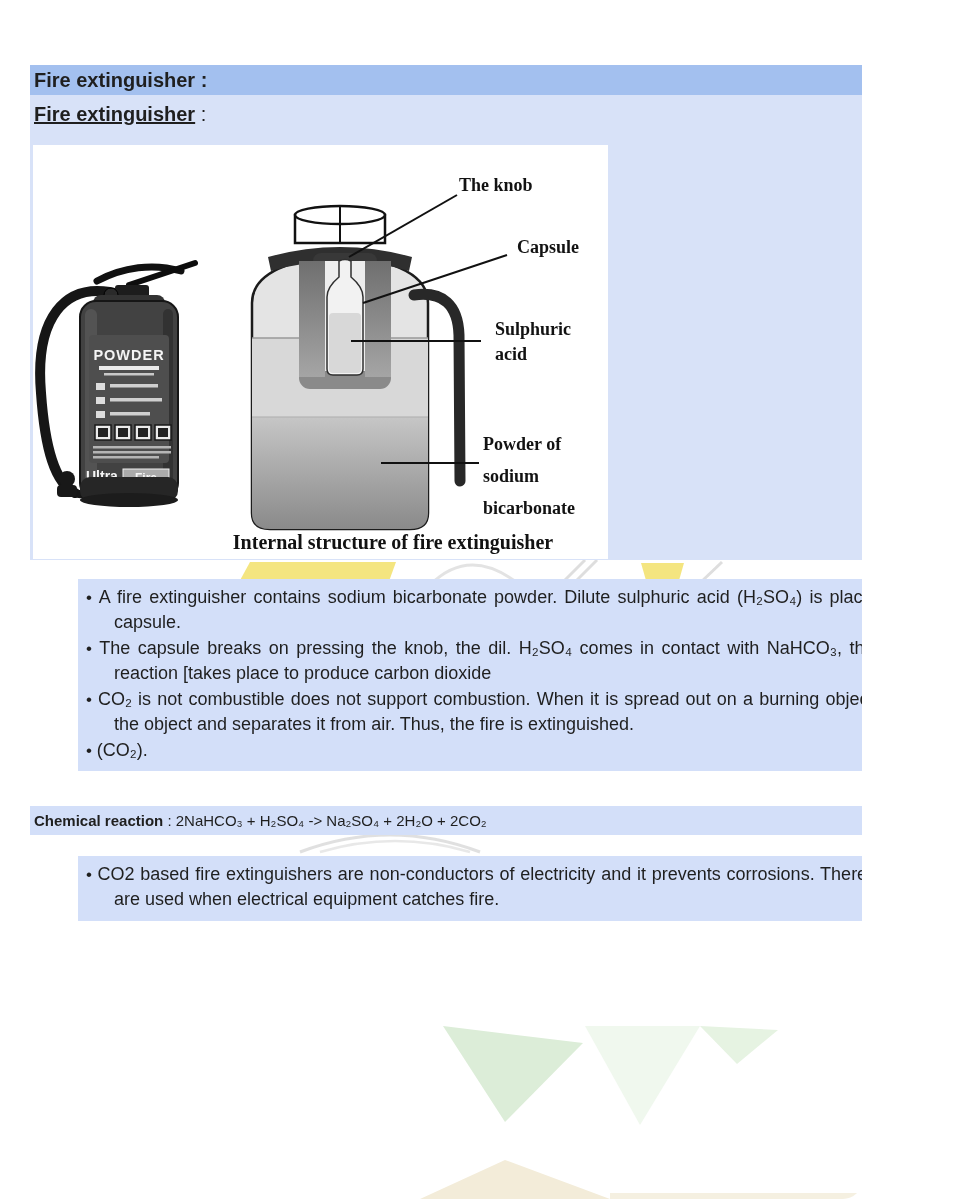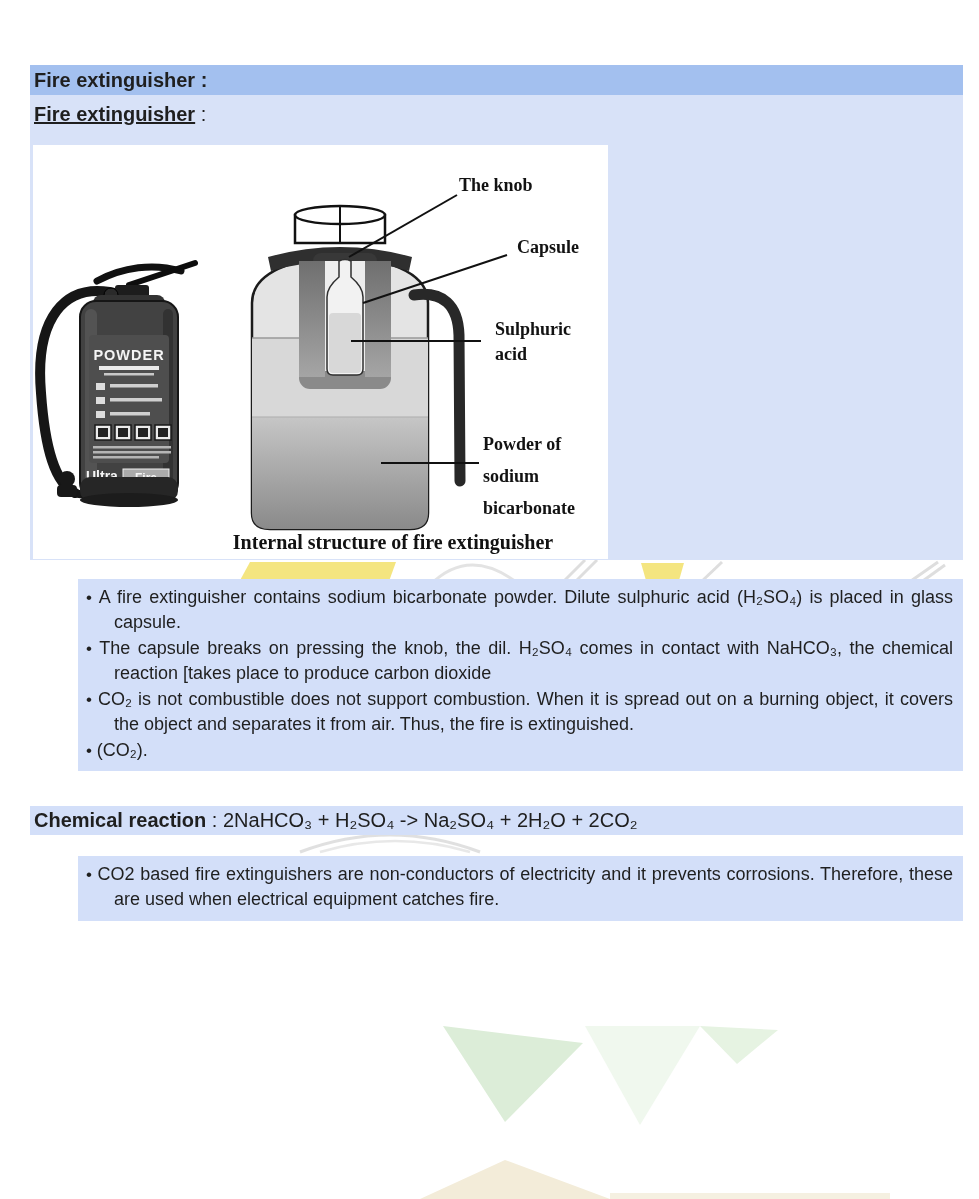--- a/index.html
+++ b/index.html
@@ -1,18 +1,18 @@
 <!DOCTYPE html>
 <html style="--header-bg: #a3c0ef; --band-bg: #d8e2f8; --block-bg: #d3dff9; --text: #1f1f1f; --highlight-yellow: #f2e06a; --watermark-green: #dcedd8;"><head>
 <meta charset="utf-8">
 <style>
   html,body{margin:0;padding:0;background:#ffffff;}
   .page{
-    position:relative;width:979px;height:1199px;background:#ffffff;overflow:hidden;
-    font-family:"Liberation Sans","DejaVu Sans",sans-serif;color:var(--text,#1f1f1f);
+    position:relative;width:862px;height:1199px;background:#ffffff;overflow:hidden;
+    font-family:"Liberation Sans","DejaVu Sans",sans-serif;color:var(--text,#1f1f1f);border-radius:19px;
   }
   .wm{position:absolute;left:0;top:0;z-index:0;}
   .layer{position:relative;z-index:1;}
   .title-bar{
     position:absolute;left:30px;top:65px;width:933px;height:30px;
     background:var(--header-bg,#a3c0ef);
     font-weight:bold;font-size:20px;line-height:30px;padding-left:4px;box-sizing:border-box;
   }
   .band{
     position:absolute;left:30px;top:95px;width:933px;height:465px;
@@ -32,21 +32,21 @@
   .b2{top:856px;padding-bottom:10px;}
   .li{
     text-align:justify;padding-left:32px;text-indent:-28px;
   }
   .li::before{content:"\2022\00a0";font-size:17px;}
   .b1 .li + .li{margin-top:2px;}
   .b2 .li + .li{margin-top:8px;}
   .chem{
     position:absolute;left:30px;top:806px;width:933px;height:29px;
     background:var(--block-bg,#d3dff9);
-    font-size:20px;line-height:29px;padding-left:4px;box-sizing:border-box;white-space:nowrap;
+    font-size:15px;line-height:29px;padding-left:4px;box-sizing:border-box;white-space:nowrap;
   }
   .chem b{font-weight:bold;}
   svg text.diaglabel{
     font-family:"Liberation Serif","DejaVu Serif",serif;font-weight:bold;font-size:18px;fill:#121212;
   }
   svg text.caption{
     font-family:"Liberation Serif","DejaVu Serif",serif;font-weight:bold;font-size:20px;fill:#121212;
   }
   svg text.photolabel{
     font-family:"Liberation Sans","DejaVu Sans",sans-serif;font-weight:bold;fill:#f5f5f5;

